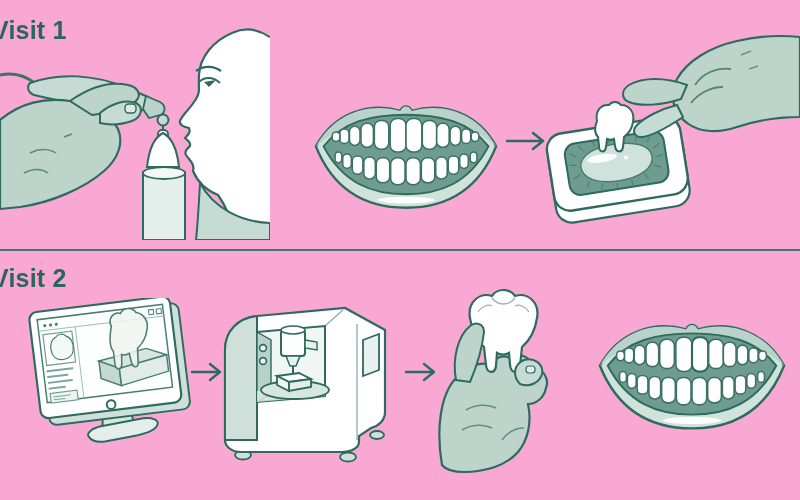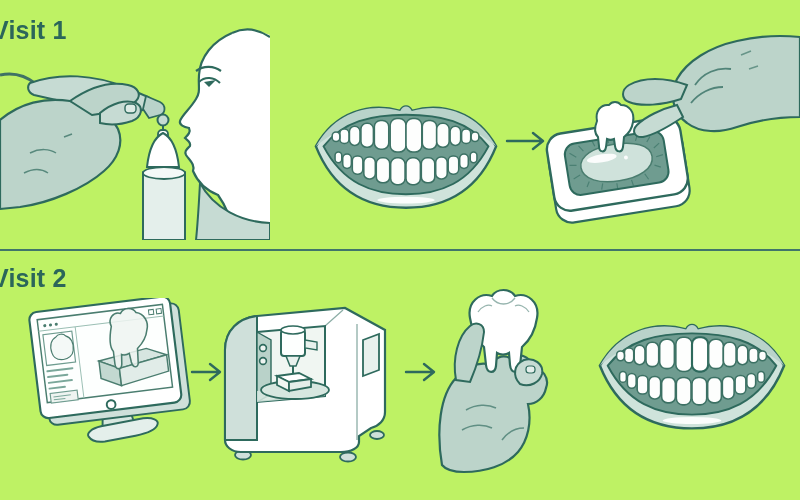--- a/index.html
+++ b/index.html
@@ -1,17 +1,17 @@
 <!DOCTYPE html>
 <html><head>
 <meta charset="utf-8">
 <style>
   html,body{margin:0;padding:0;background:#ffffff;}
   #canvas{
-    position:relative;width:800px;height:500px;overflow:hidden;background:#bef264;
+    position:relative;width:800px;height:500px;overflow:hidden;background:#f9a8d4;
     font-family:"Liberation Sans", sans-serif;
   }
   .visit-label{
     position:absolute;font-weight:700;font-size:25px;letter-spacing:.2px;color:#2b665a;
   }
   .abs{position:absolute;}
   .divider{position:absolute;left:0;width:800px;height:2px;background:#41756a;}
   svg{display:block;}
 </style>
 </head>

